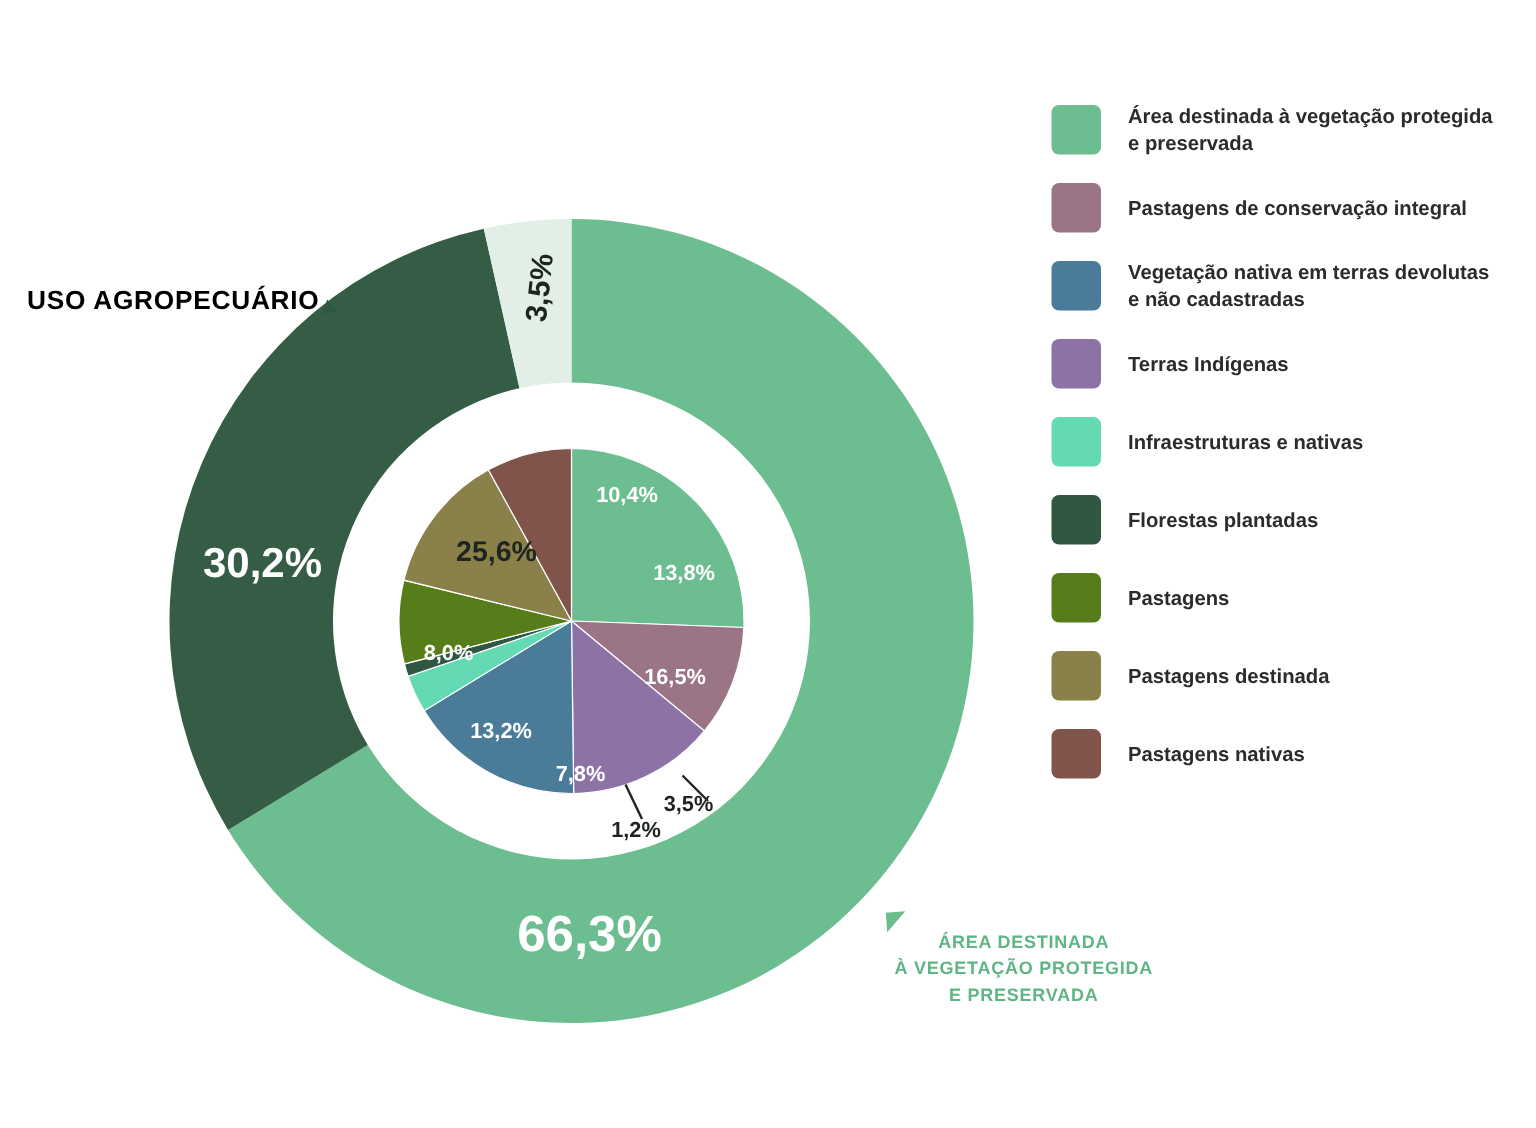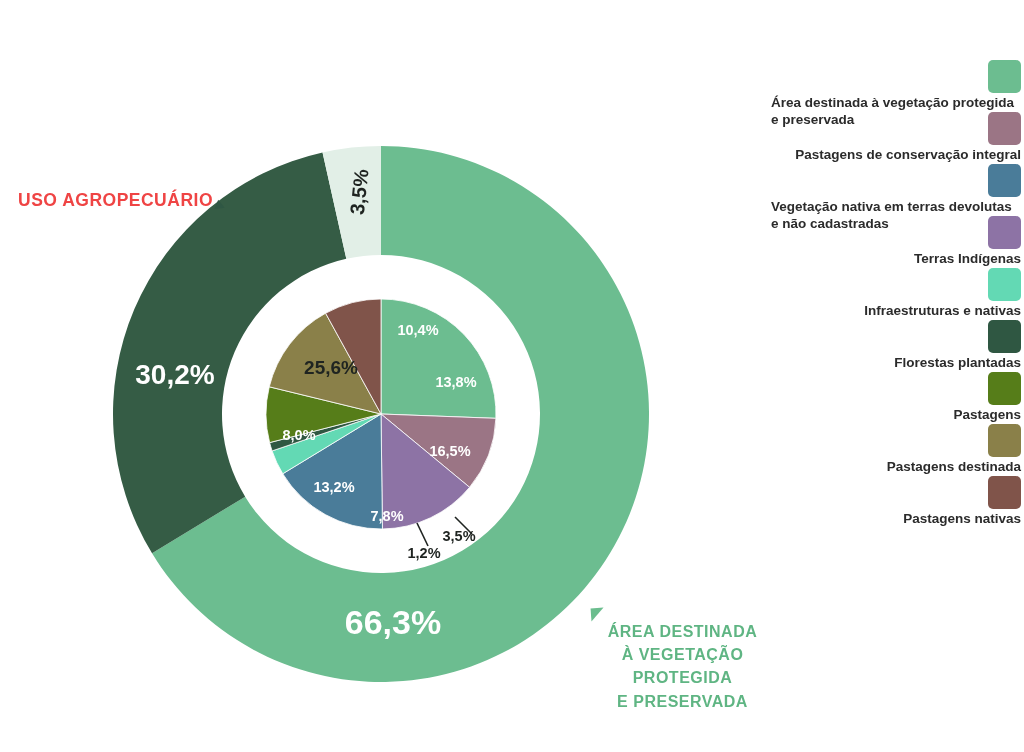--- a/index.html
+++ b/index.html
@@ -13,47 +13,47 @@
   #canvas{position:absolute;inset:0;width:1024px;height:752px;}
 
   
   .chart-wrap{position:absolute;left:0;top:0;width:700px;height:752px;}
   svg.donut{position:absolute;left:0;top:0;width:700px;height:752px;overflow:visible;}
 
   
   .callout{position:absolute;font-weight:bold;letter-spacing:.5px;}
   .callout-agro{
     left:18px;top:190px;
-    font-size:17.5px;color:#ef4444;
+    font-size:17.5px;color:#000000;
     text-transform:uppercase;
   }
   .callout-agro .tri{
     display:inline-block;width:0;height:0;margin-left:3px;
     border-left:9px solid #2f5744;
     border-top:5px solid transparent;
     border-bottom:5px solid transparent;
     transform:translateY(5px) rotate(22deg);
   }
   .callout-area{
     left:575px;top:620px;
-    font-size:16px;line-height:1.45;color:#5fb583;
+    font-size:12px;line-height:1.45;color:#5fb583;
     text-transform:uppercase;text-align:center;
     width:215px;
   }
   .callout-area .tri2{
     position:absolute;left:16px;top:-12px;
     width:0;height:0;
     border-left:13px solid #6bbd8e;
     border-bottom:13px solid transparent;
     transform:rotate(-4deg);
   }
 
   
   .legend{position:absolute;left:701px;top:60px;width:320px;}
-  .legend-item{display:flex;align-items:flex-end;margin-bottom:0px;height:52px;flex-direction:column;}
+  .legend-item{display:flex;align-items:center;margin-bottom:0px;height:52px;}
   .legend-swatch{
     width:33px;height:33px;border-radius:5px;flex:0 0 33px;margin-top:0px;
   }
   .legend-label{
     margin-left:18px;
     font-size:13.5px;
     line-height:1.28;
     color:#2b2b2b;
     font-weight:bold;
     padding-top:1px;

